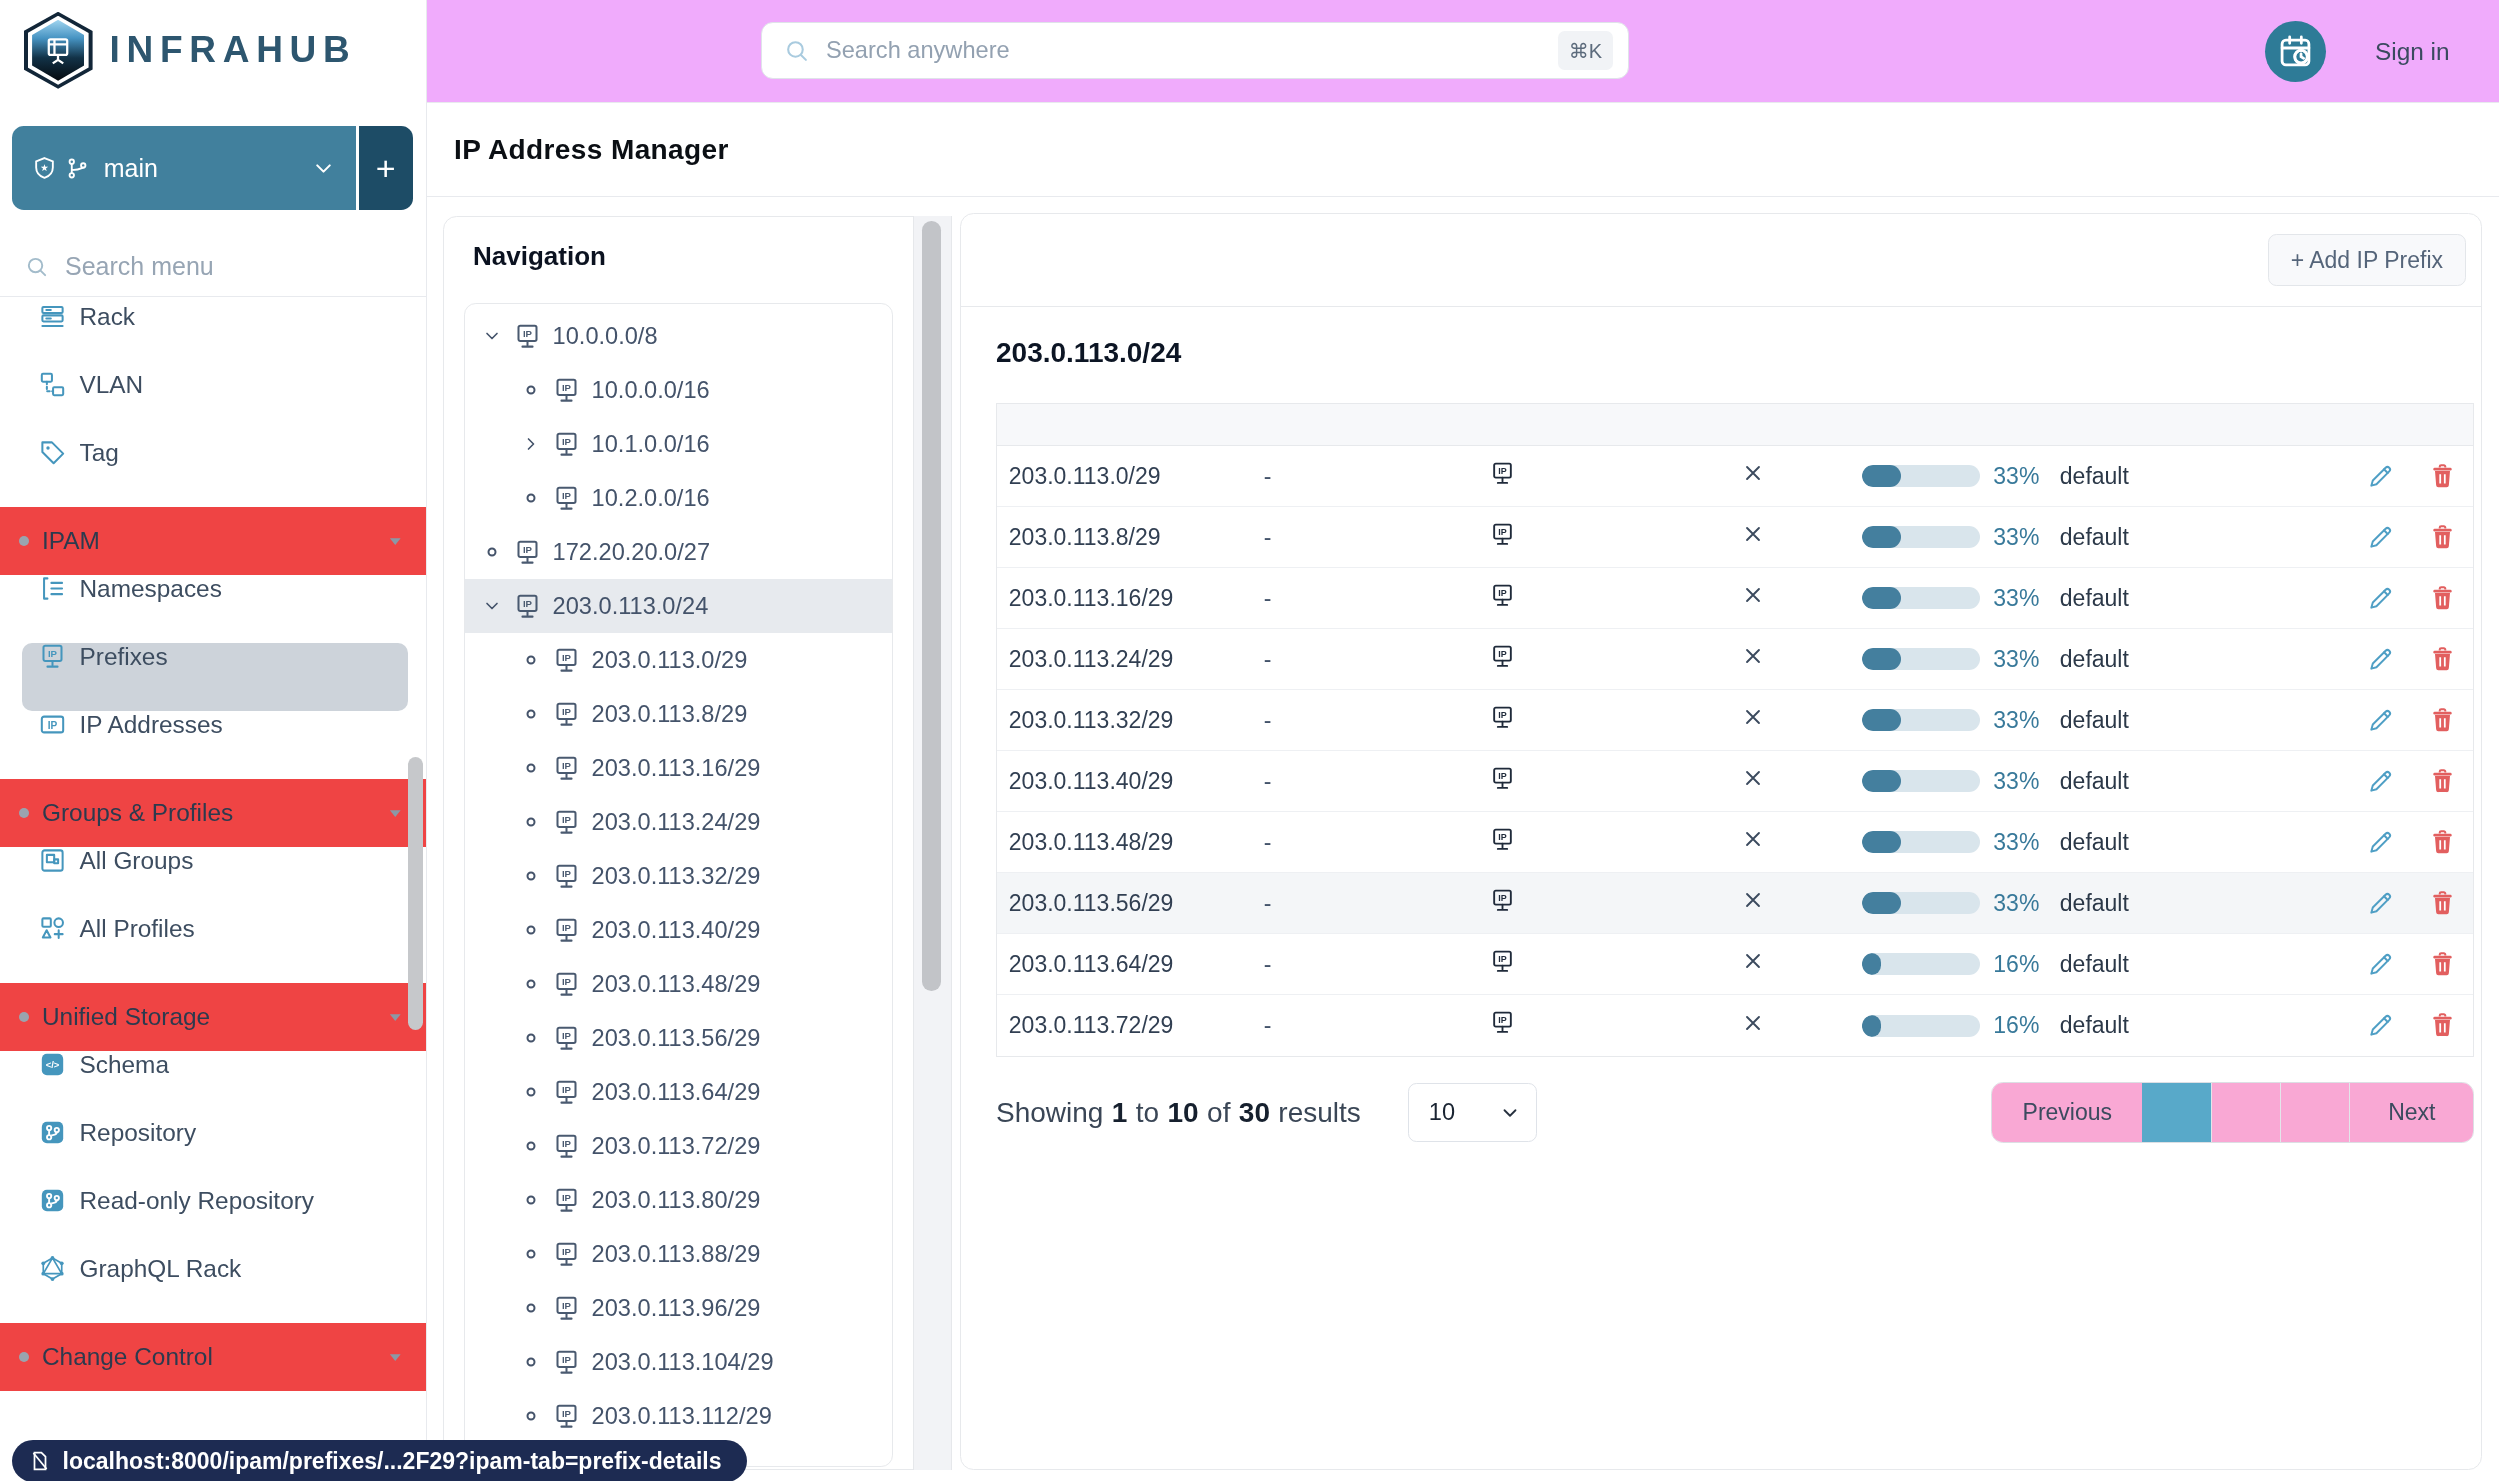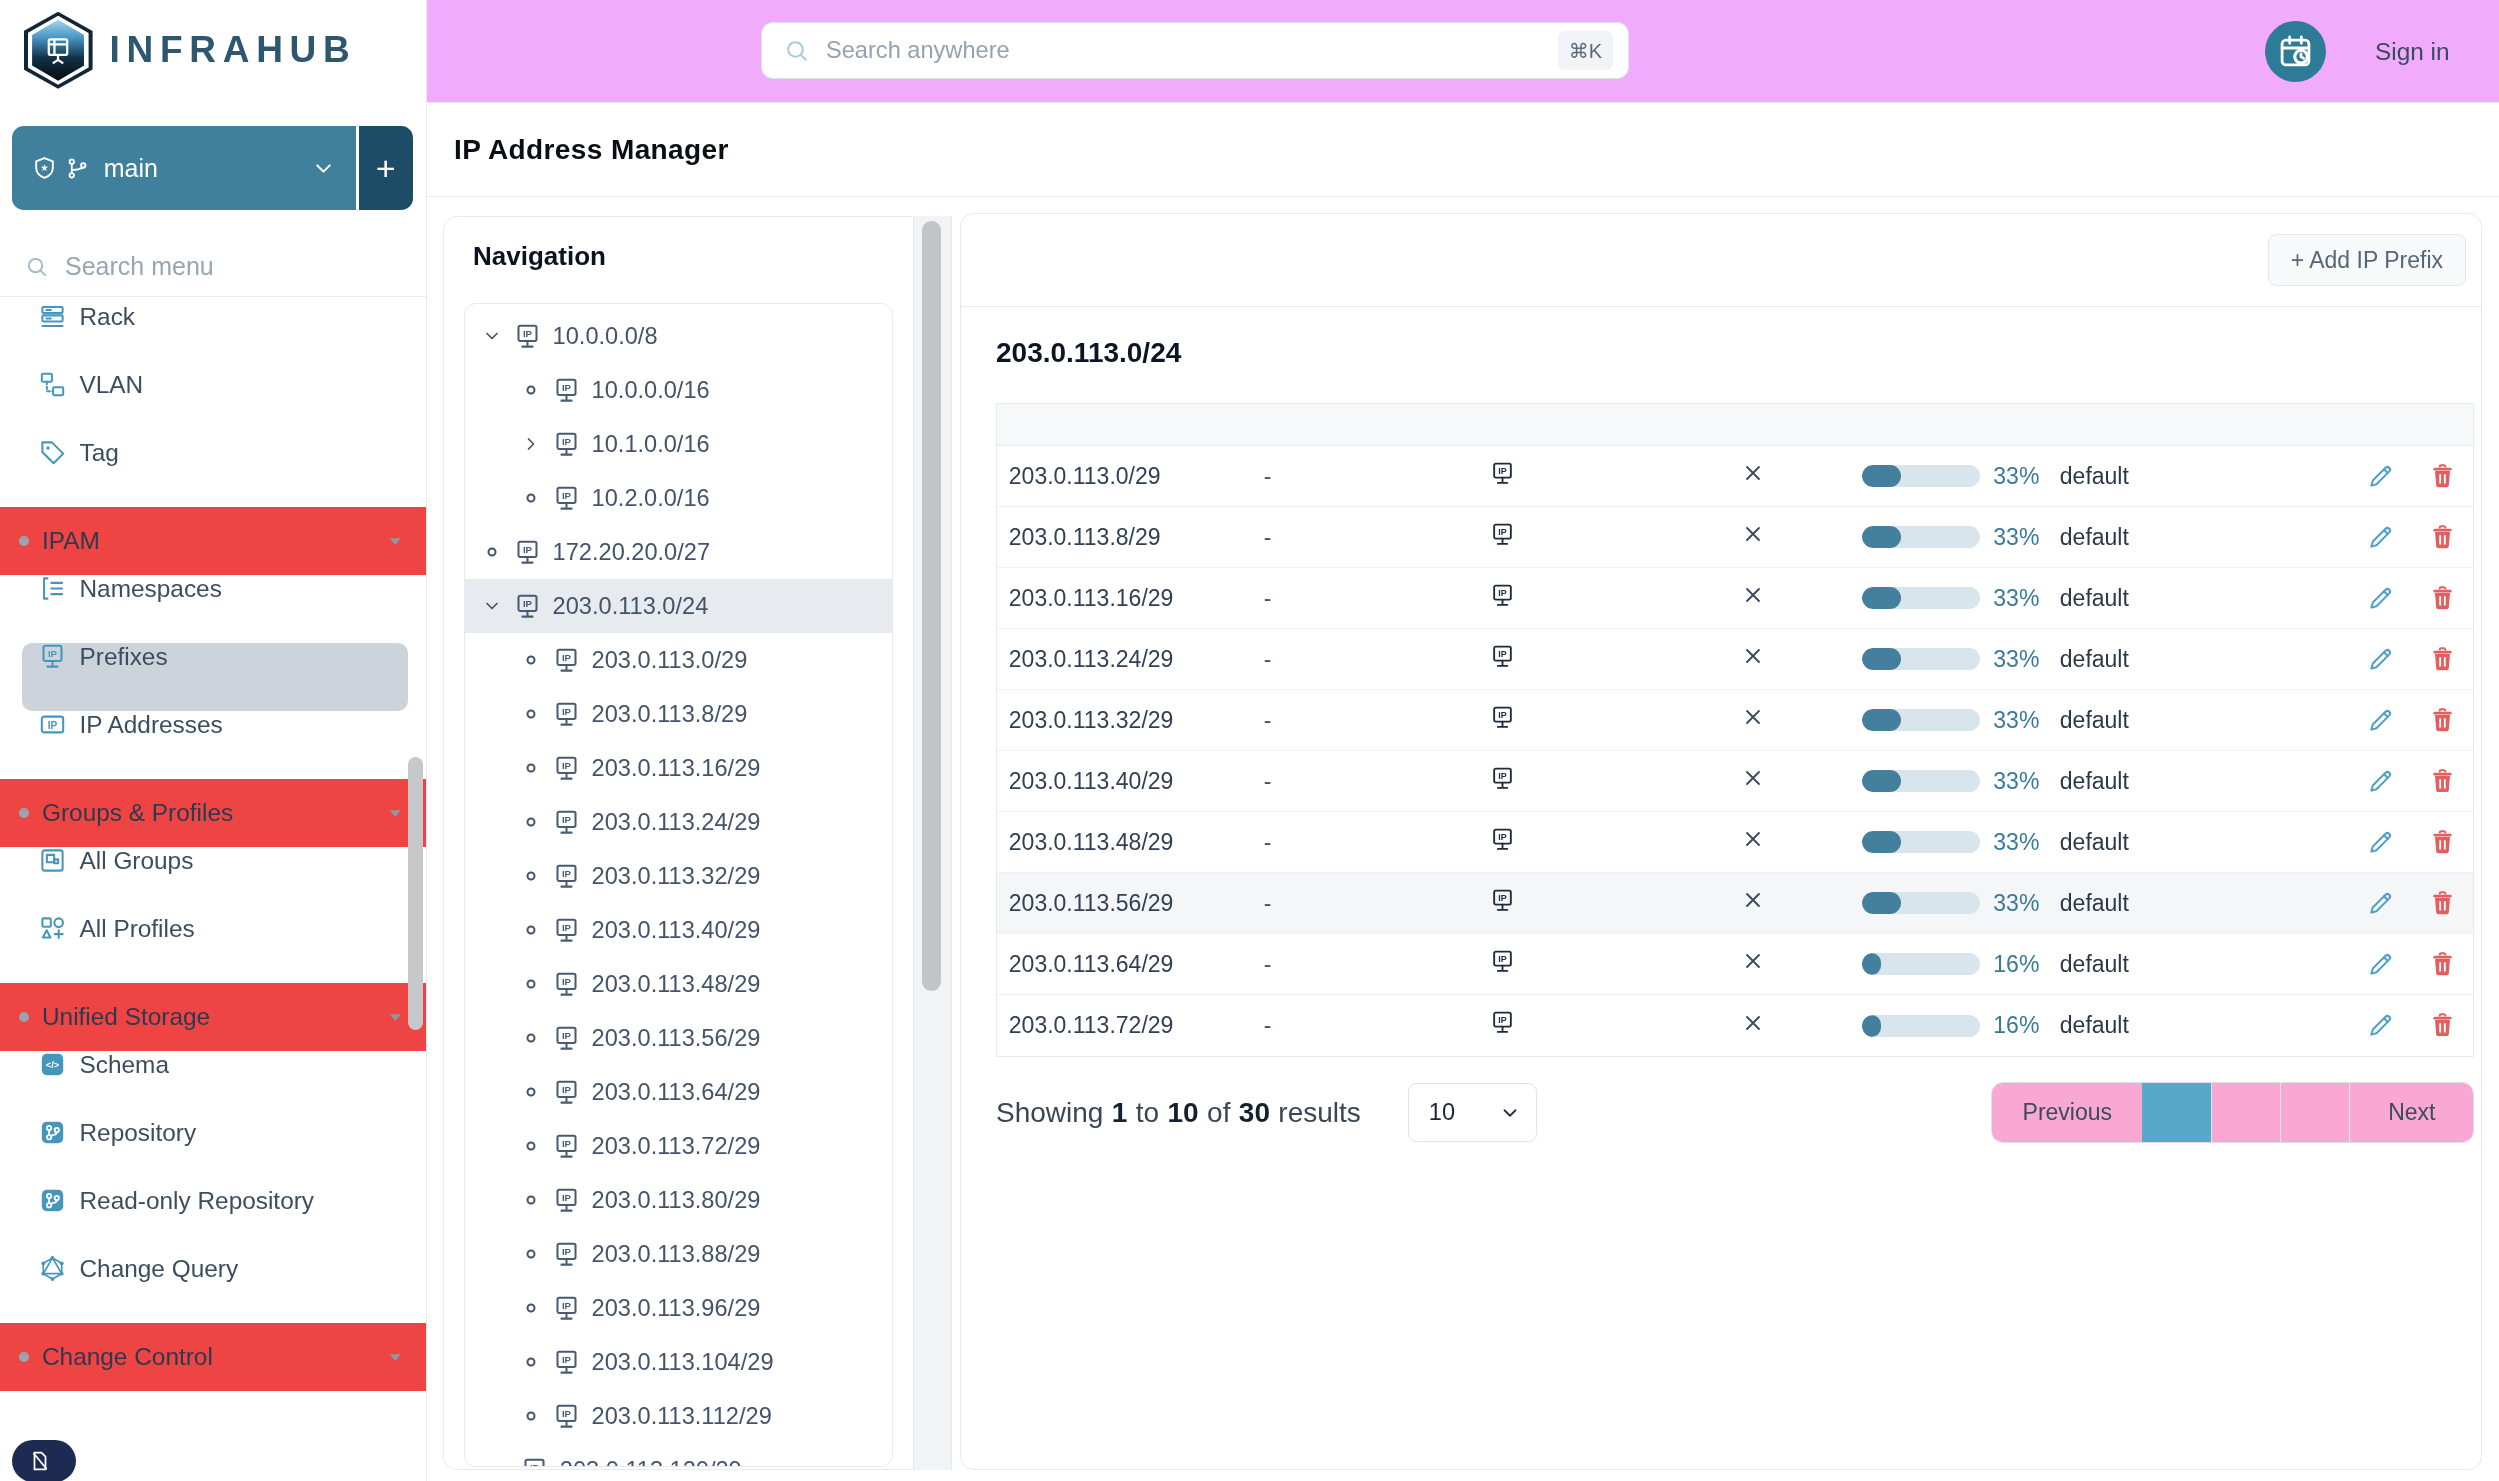--- a/index.html
+++ b/index.html
@@ -339,21 +339,21 @@
             <path d="M12 2.6l8.2 4.8v9.2L12 21.4l-8.2-4.8V7.4z"></path>
             <path d="M3.8 16.6L12 2.6l8.2 14H3.8z"></path>
             <circle cx="12" cy="2.6" r="1.7" fill="currentColor" stroke="none"></circle>
             <circle cx="20.2" cy="7.4" r="1.7" fill="currentColor" stroke="none"></circle>
             <circle cx="20.2" cy="16.6" r="1.7" fill="currentColor" stroke="none"></circle>
             <circle cx="12" cy="21.4" r="1.7" fill="currentColor" stroke="none"></circle>
             <circle cx="3.8" cy="16.6" r="1.7" fill="currentColor" stroke="none"></circle>
             <circle cx="3.8" cy="7.4" r="1.7" fill="currentColor" stroke="none"></circle>
           </svg>
         </span>
-    <span class="label">Change Query</span>
+    <span class="label">GraphQL Rack</span>
   </div>
       <div class="m-section">
     <span class="bullet"></span>
     <span class="label">Change Control</span>
     <span class="tri icon">
           <svg viewBox="0 0 24 24" width="100%" height="100%">
             <path d="M5 8h14l-7 9z" fill="currentColor"></path>
           </svg>
         </span>
   </div>
@@ -361,20 +361,21 @@
 
   <div id="side-scroll-thumb"></div>
 
   <div id="status-pill">
     <span class="icon">
         <svg viewBox="0 0 24 24" width="100%" height="100%" fill="none" stroke="#fff" stroke-width="1.9">
           <path d="M6 2.8h7.5l4.5 4.5v13.9H6z"></path>
           <path d="M4.8 3.2l14.4 17.6"></path>
         </svg>
       </span>
+    <span id="status-url">localhost:8000/ipam/prefixes/...2F29?ipam-tab=prefix-details</span>
   </div>
 </div>
 
 <div id="topbar">
   <div id="search-bar">
     <span class="search-icon icon">
         <svg viewBox="0 0 24 24" width="100%" height="100%" fill="none" stroke="currentColor" stroke-width="2" stroke-linecap="round" stroke-linejoin="round">
           <circle cx="11" cy="11" r="7"></circle>
           <path d="M16.5 16.5L21 21"></path>
         </svg>

